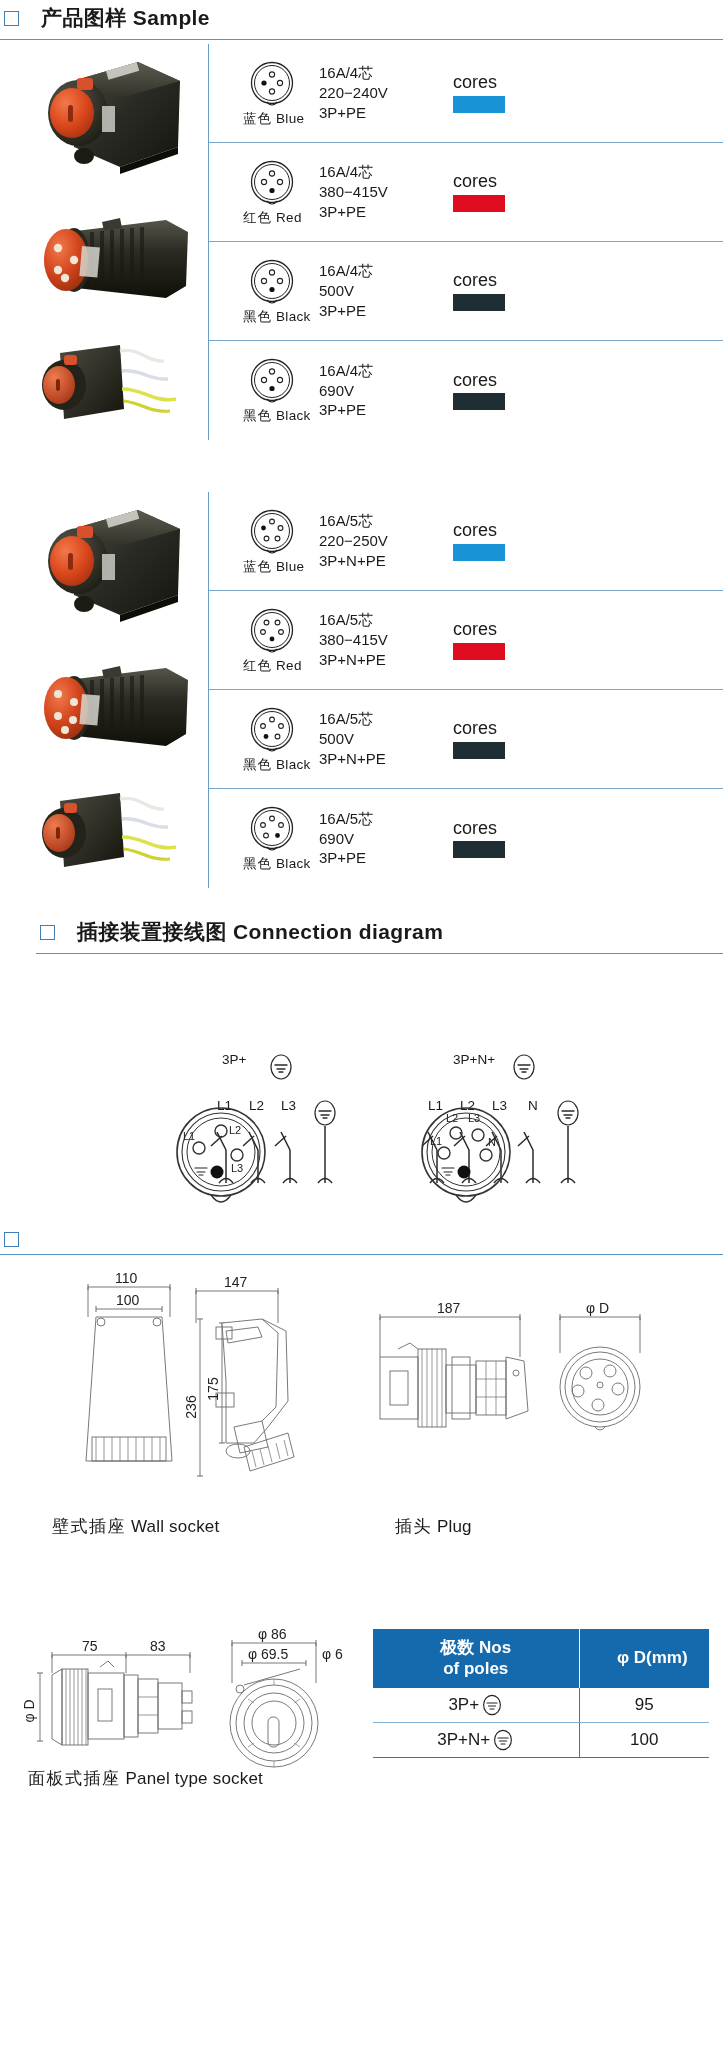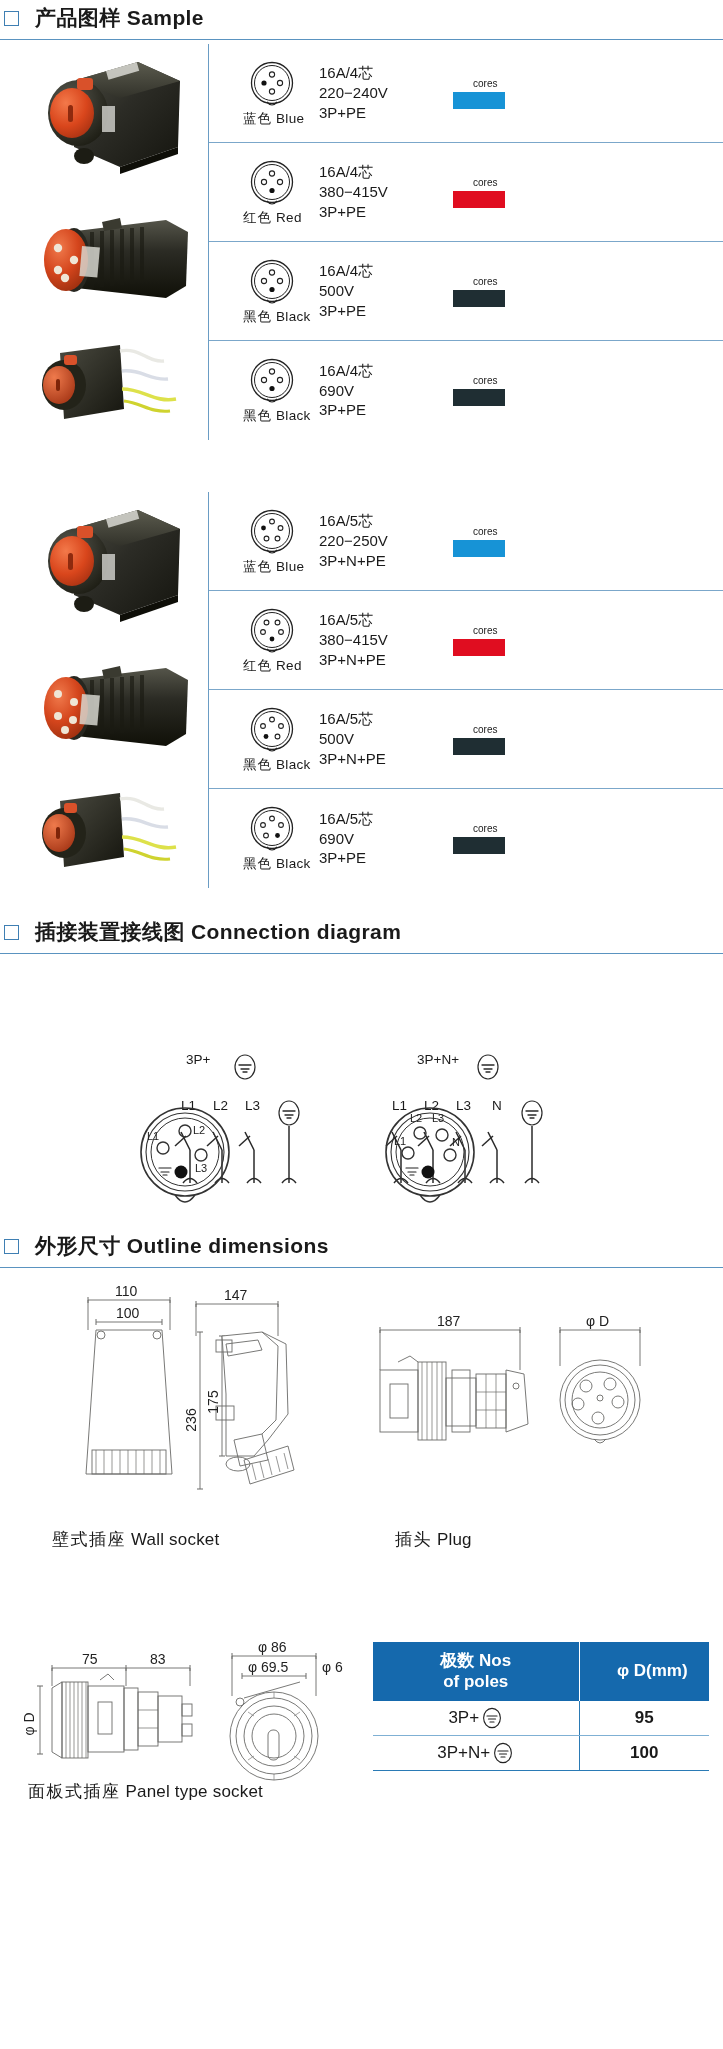--- a/index.html
+++ b/index.html
@@ -7,21 +7,21 @@
     width: 723px; height: 2049px;
     background: #ffffff;
     font-family: "Liberation Sans", sans-serif;
     color: #1a1a1a;
     position: relative;
     overflow: hidden;
   }
 
   
   .sec-head {
-    display: flex; align-items: center; gap: 16px;
+    display: flex; align-items: center; gap: 22px;
     padding: 4px 0 2px 4px;
   }
   .sec-box {
     width: 15px; height: 15px;
     border: 1.6px solid #3f7fb3;
     background: #fff;
     flex: none;
   }
   .sec-title {
     font-size: 21px; font-weight: 700; letter-spacing: .4px;
@@ -60,21 +60,21 @@
     letter-spacing: .3px;
   }
   .face-label .cn { letter-spacing: 1px; margin-left: 8px; }
 
   .spec {
     margin-left: 18px; width: 118px; flex: none;
     font-size: 15px; line-height: 1.32;
     white-space: nowrap;
   }
   .colorcell { margin-left: 16px; text-align: left; }
-  .colorcell .cores { font-size: 10px; line-height: 1.1; margin-left: 20px; }
+  .colorcell .cores { font-size: 18px; line-height: 1.1; }
   .swatch { width: 52px; height: 17px; margin-top: 3px; }
 
   
   .photo { position: relative; }
   .ph-socket { width: 168px; height: 132px; }
   .ph-plug   { width: 176px; height: 124px; }
   .ph-panel  { width: 160px; height: 96px; }
 
   
   .conn-area { position: relative; height: 262px; }
@@ -100,21 +100,21 @@
     padding: 9px 4px; line-height: 1.22;
     border: none; text-align: center;
   }
   .bt th.sep { border-left: 1.4px solid #ffffff; padding-left: 20px; }
   .bt td {
     font-size: 17px; text-align: center;
     padding: 6px 4px;
     border-bottom: 1.3px solid #7fb0d4;
     border-right: 1.3px solid #2a7ab5;
   }
-  .bt td:last-child { border-right: none; font-weight: bold; }
+  .bt td:last-child { border-right: none; }
   .bt tr:last-child td { border-bottom: 1.6px solid #2a7ab5; }
   .cellflex { display: flex; align-items: center; justify-content: center; gap: 2px; }
   svg { overflow: visible; }
 </style>
 </head>
 <body>
 
 <div>
   <div class="sec-head">
     <div class="sec-box"></div>
@@ -501,21 +501,21 @@
         <div class="colorcell">
           <div class="cores">cores</div>
           <div class="swatch" style="background:#1f2e33"></div>
         </div>
       </div>
 
     </div>
   </div>
 </div>
 
-<div style="margin-top:26px;">
+<div style="margin-top:26px;padding-left:36px;">
   <div class="sec-head">
     <div class="sec-box"></div>
     <div class="sec-title">插接装置接线图 Connection diagram</div>
   </div>
   <div class="sec-rule"></div>
 
   <div class="conn-area">
     <svg width="723" height="262" viewBox="0 0 723 262">
       <g stroke="#2a2a2a" stroke-width="1.5" fill="none">
 
@@ -654,21 +654,20 @@
           <line x1="38" y1="72" x2="46" y2="72"></line>
           <line x1="40" y1="75" x2="44" y2="75"></line>
       </g>
     </svg>
   </div>
 </div>
 
 <div style="margin-top:12px;">
   <div class="sec-head">
     <div class="sec-box"></div>
-    <div class="sec-title">外形尺寸 Outline dimensions</div>
   </div>
   <div class="sec-rule"></div>
 
   <div class="dim-area" style="height:370px;">
     <svg width="723" height="250" viewBox="0 0 723 250" style="position:absolute;left:0;top:6px;">
       <g stroke="#6a6a68" stroke-width=".9" fill="none">
 
         <line x1="88" y1="26" x2="170" y2="26"></line>
         <path d="M88 23 l0 6 M170 23 l0 6" stroke-width="1"></path>
         <line x1="88" y1="26" x2="88" y2="56"></line>

